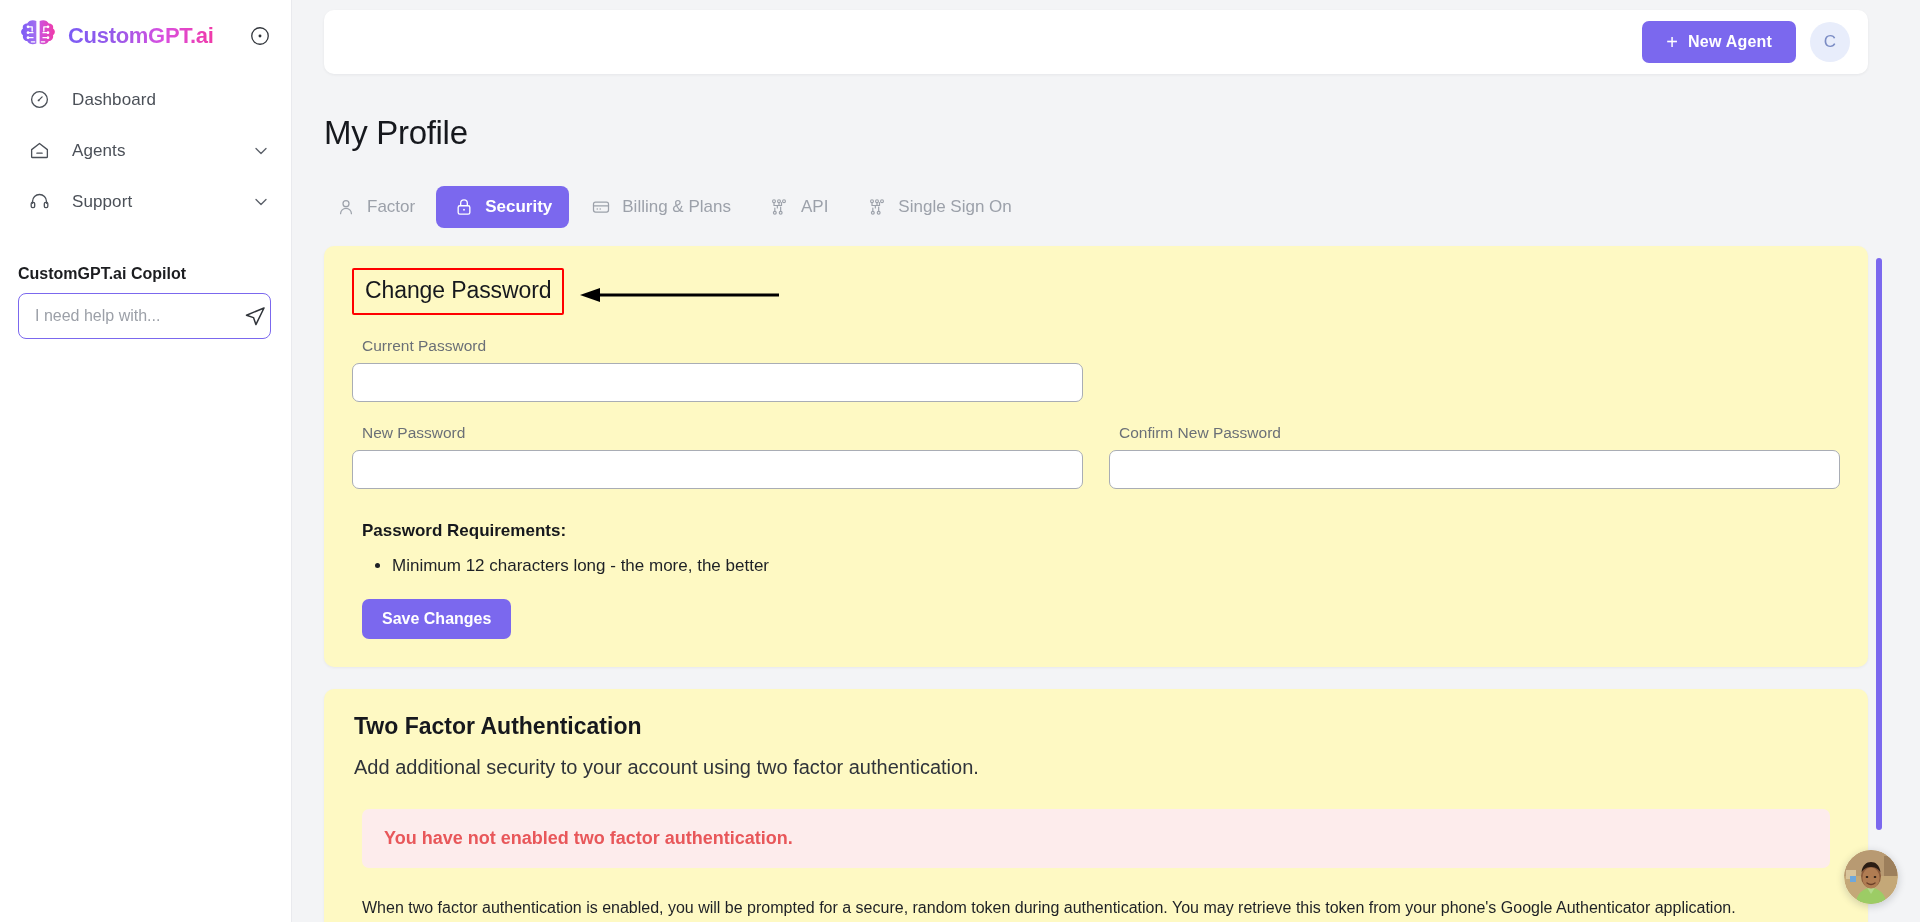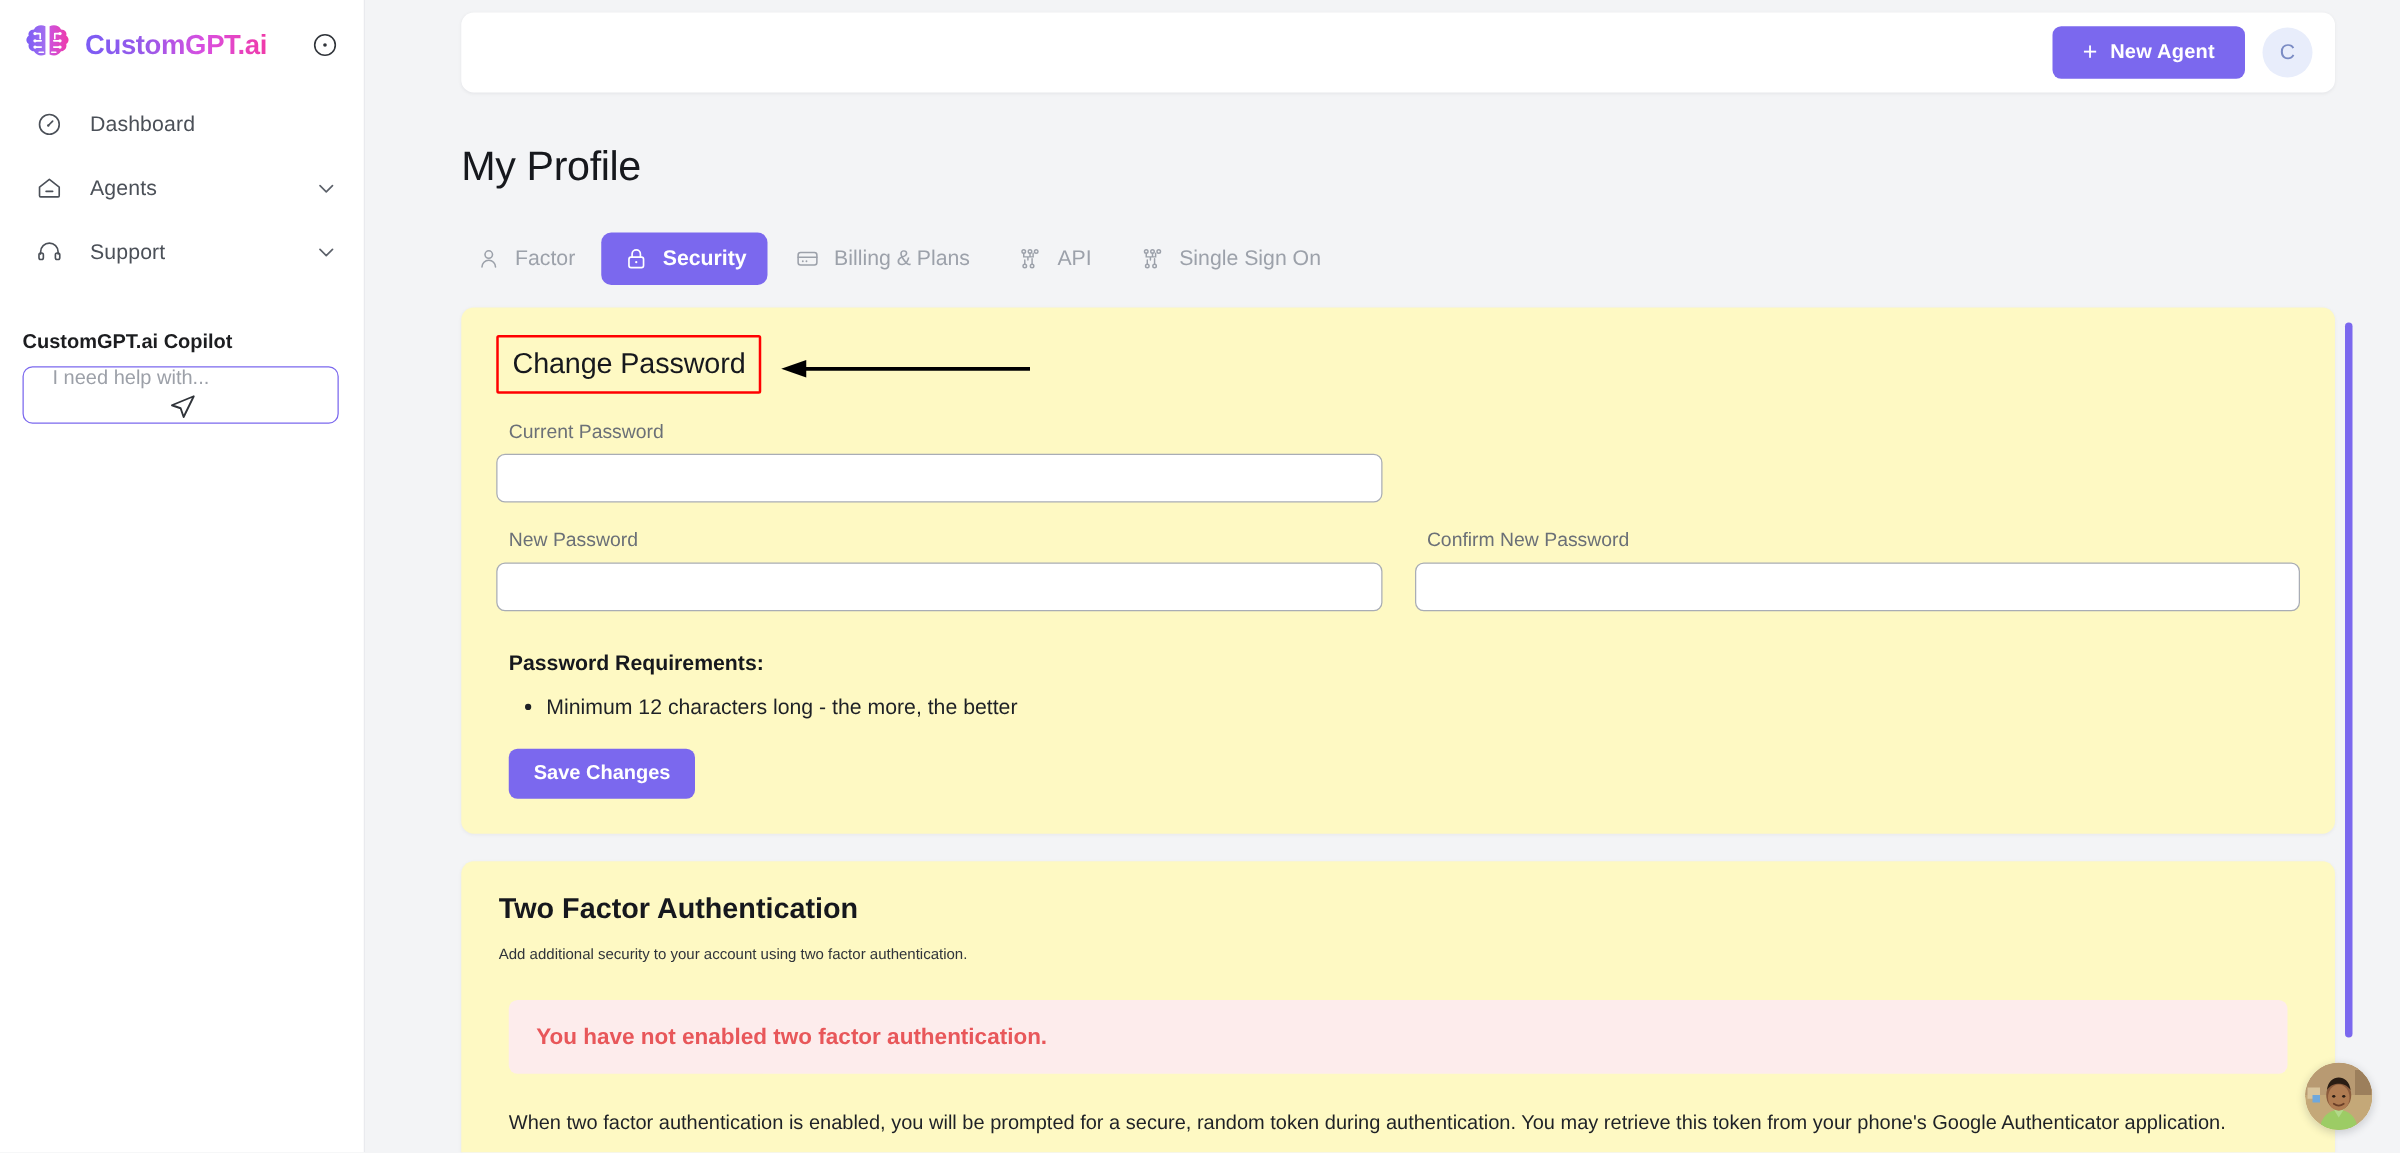--- a/index.html
+++ b/index.html
@@ -2,21 +2,21 @@
 <html><head>
 <meta charset="utf-8">
 <style>
   * { box-sizing: border-box; margin: 0; padding: 0; }
   html, body {
     width: 1920px; height: 922px;
     font-family: "Liberation Sans", sans-serif;
     background: #f3f4f6;
     overflow: hidden;
   }
-  .app { display: flex; width: 1920px; height: 704px; gap: 45px; }
+  .app { display: flex; width: 1920px; height: 704px; }
 
   
   .sidebar {
     width: 292px; min-width: 292px; height: 922px;
     background: #ffffff;
     border-right: 1px solid #e9eaee;
     display: flex; flex-direction: column;
     padding: 0;
   }
   .brand {
@@ -54,21 +54,20 @@
     padding: 38px 0 10px 18px;
   }
   .copilot-box {
     margin: 0 20px 0 18px;
     height: 46px;
     border: 1.5px solid #7b68ee;
     border-radius: 8px;
     display: flex; align-items: center;
     padding: 0 14px 0 16px;
     background: #fff;
-    flex-direction: column;
   }
   .copilot-input {
     flex: 1; border: 0; outline: 0;
     font-size: 16px; color: #3c4048;
     font-family: "Liberation Sans", sans-serif;
     background: transparent;
   }
   .copilot-input::placeholder { color: #9ca0a8; }
   .send-icon { width: 26px; height: 26px; flex:0 0 26px; cursor:pointer; display:flex;align-items:center;justify-content:center;}
 
@@ -174,21 +173,21 @@
     margin: 20px 0 0 10px;
     background: #7b68ee; color: #fff;
     border: 0; border-radius: 7px;
     height: 40px; padding: 0 20px;
     font-size: 16px; font-weight: bold;
     font-family: "Liberation Sans", sans-serif;
     cursor: pointer;
   }
 
   .card2-title { font-size: 23px; color: #16181d; margin: 2px 0 0 2px; }
-  .card2-sub { font-size: 12px; color: #30343a; margin: 16px 0 0 2px; }
+  .card2-sub { font-size: 20px; color: #30343a; margin: 16px 0 0 2px; }
   .alert {
     margin: 30px 10px 0 10px;
     background: #fdecec; border-radius: 7px;
     padding: 19px 0 19px 22px;
     color: #e8575a; font-size: 18px; font-weight: bold;
   }
   .card2-body {
     margin: 28px 10px 0 10px;
     font-size: 16px; color: #1e2126; line-height: 1.55;
     max-width: 1380px;

